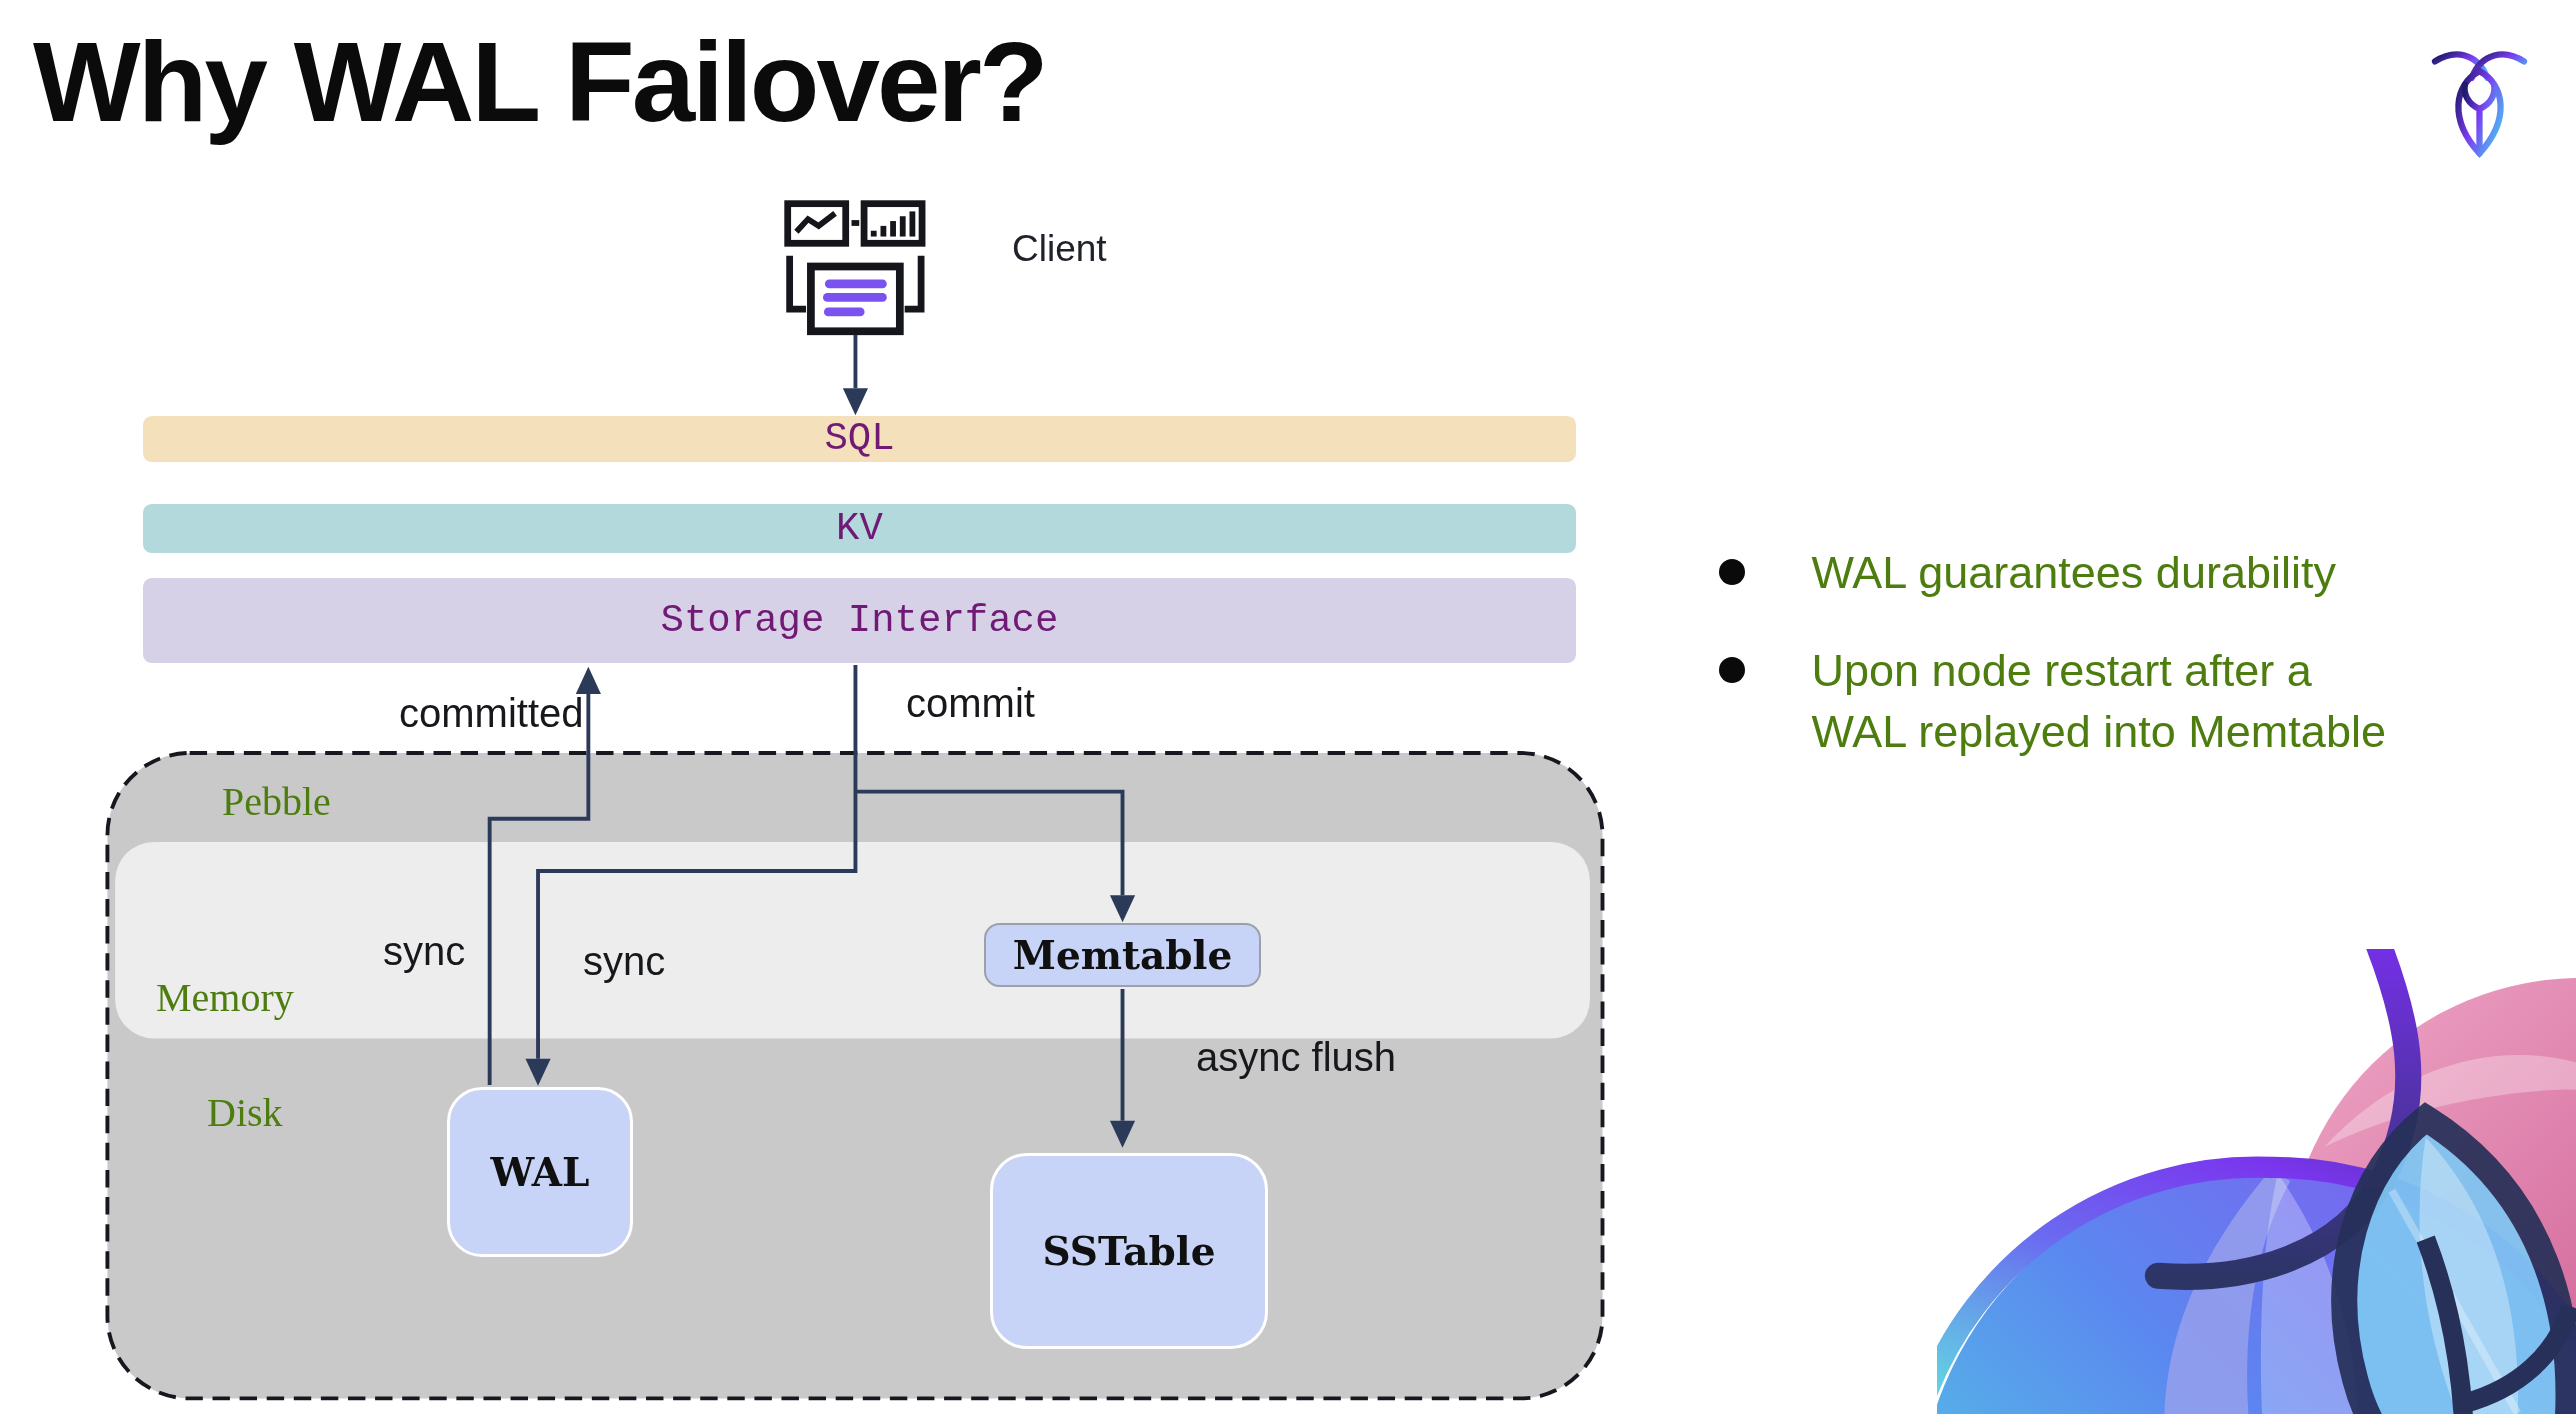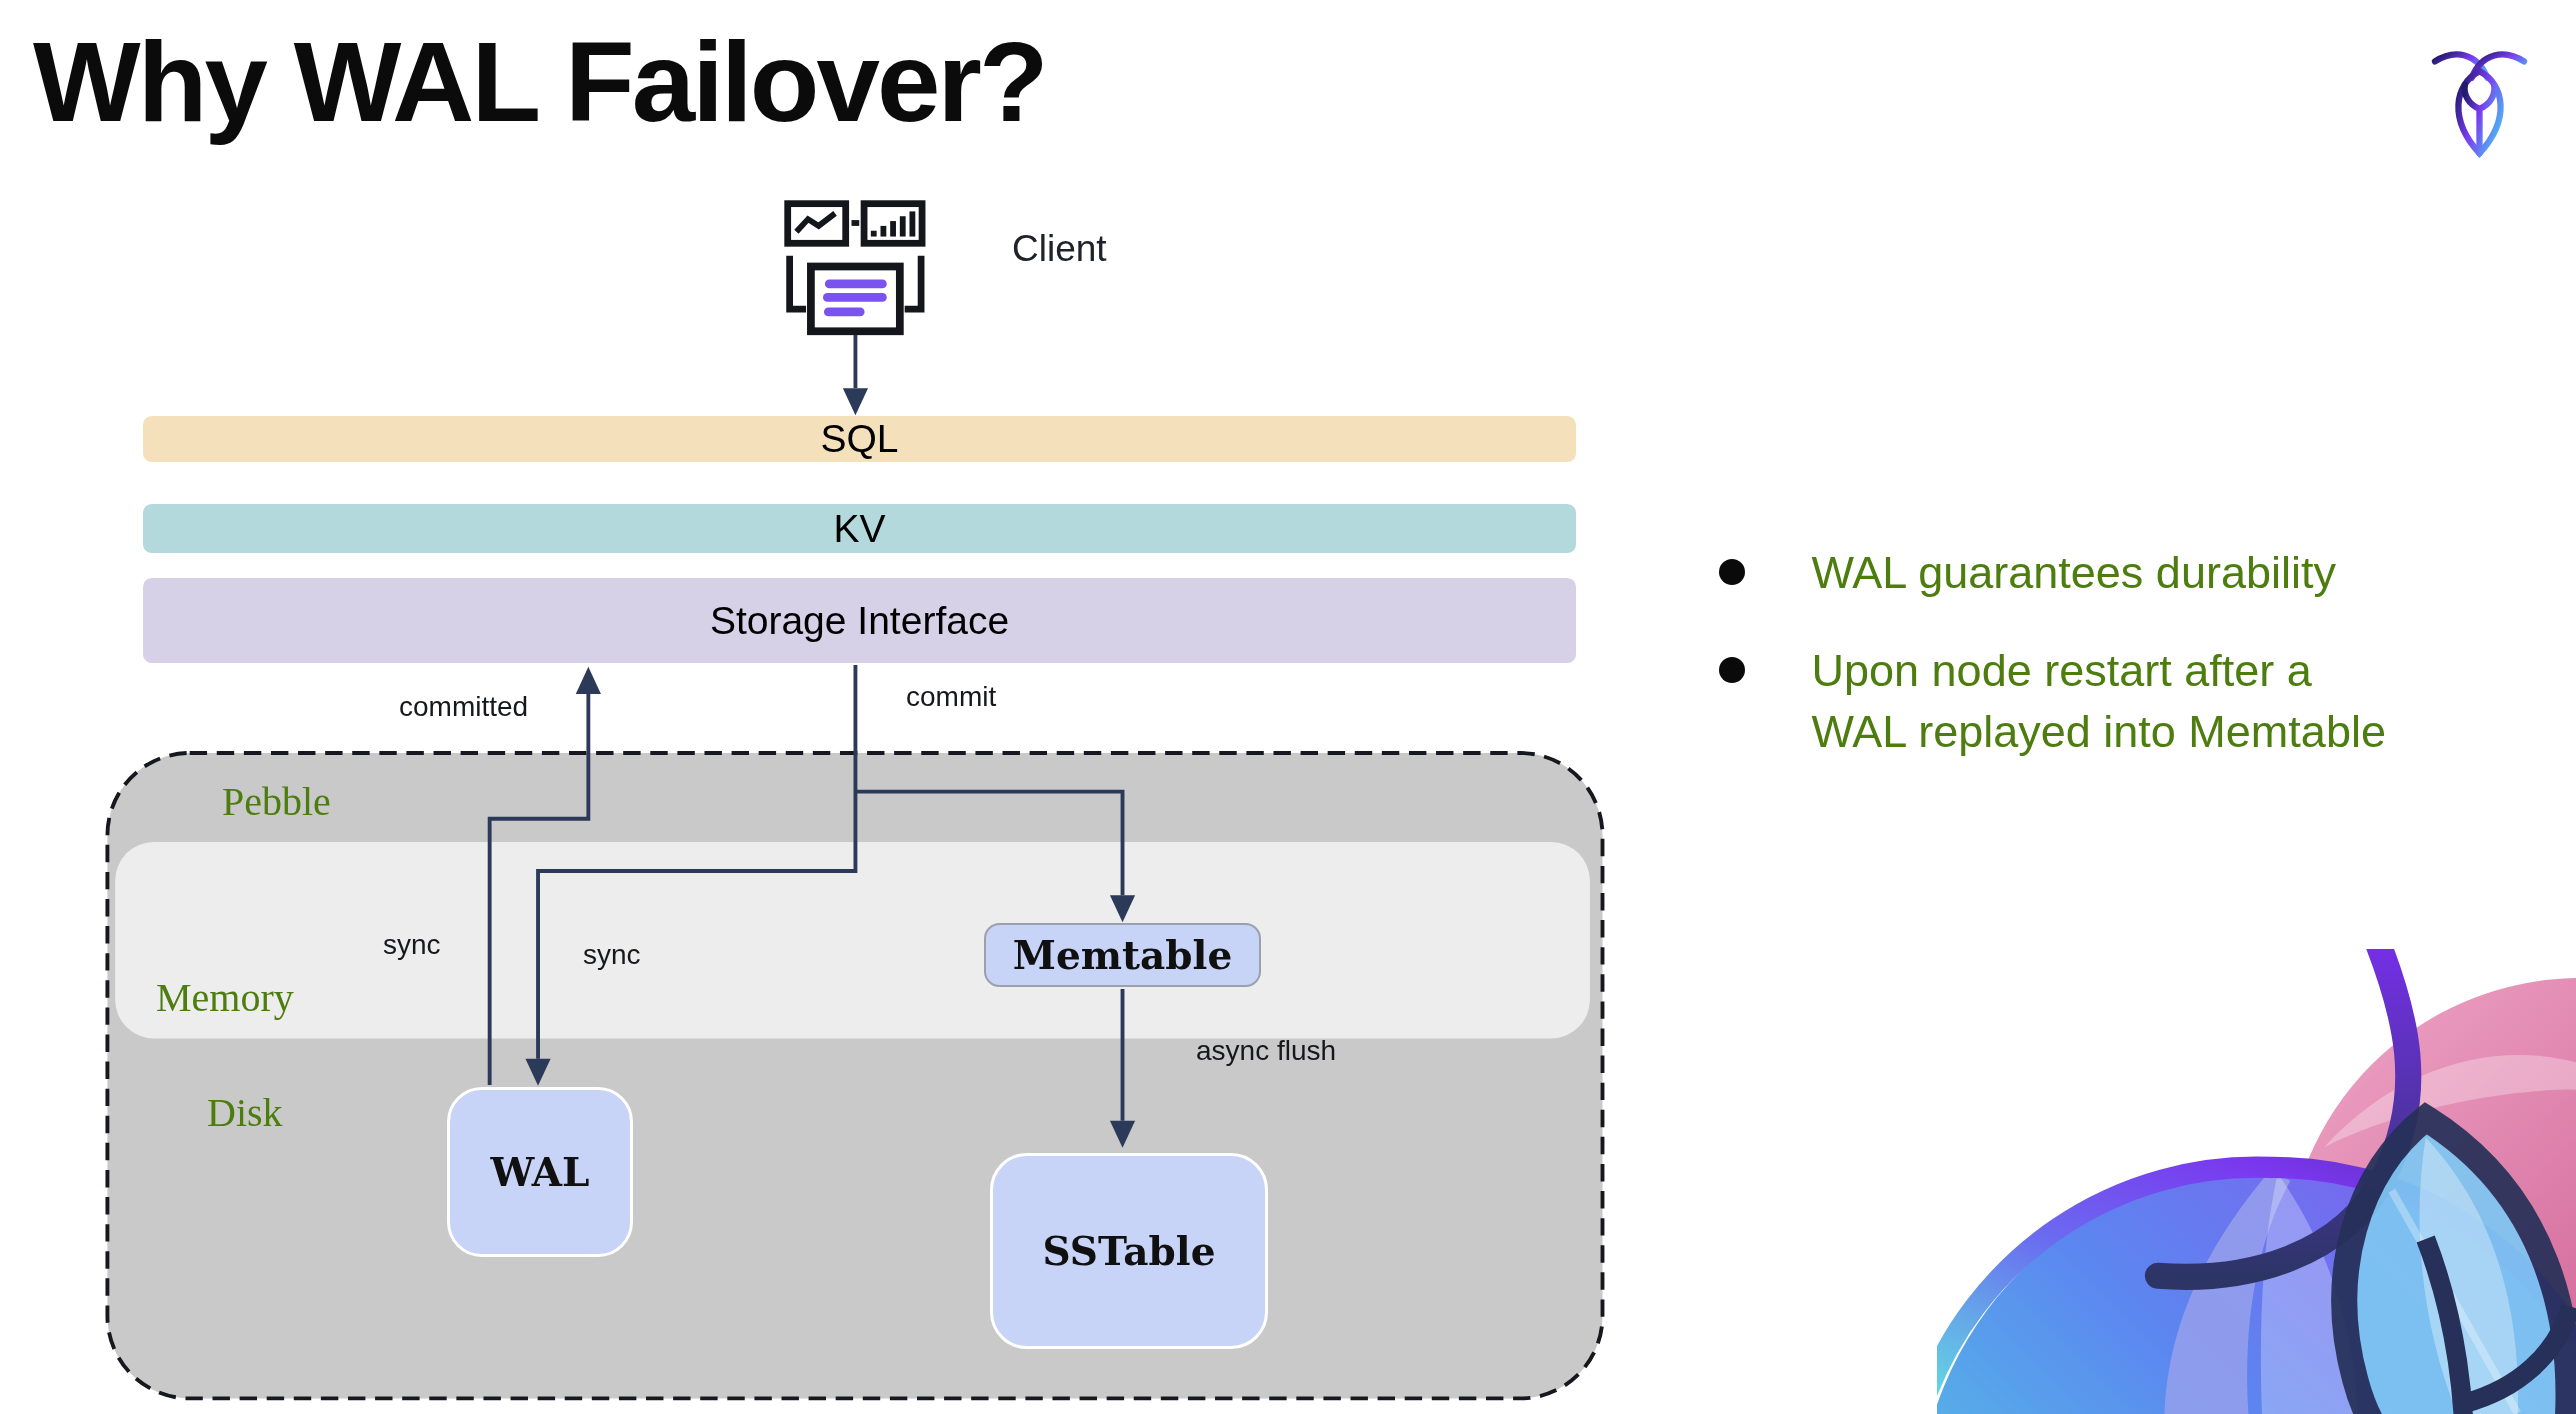--- a/index.html
+++ b/index.html
@@ -8,25 +8,25 @@
     --storage-bg:#d6d1e7; --client-accent:#7a52f0; --text:#161616;
   }
   *{margin:0;padding:0;box-sizing:border-box;}
   html,body{background:#ffffff;}
   .slide{position:relative;width:2576px;height:1415px;background:#ffffff;overflow:hidden;
          font-family:"Liberation Sans",sans-serif;color:var(--text);}
   .abs{position:absolute;}
   .title{left:33px;top:15.5px;font-size:114px;font-weight:700;letter-spacing:-2.9px;color:#0b0b0b;}
   .client-label{left:1012px;top:228px;font-size:37px;color:#20222b;}
   .bar{left:143px;width:1433px;border-radius:8.7px;display:flex;align-items:center;justify-content:center;
-       font-family:Liberation Sans, sans-serif;font-size:39px;color:#000000;}
+       font-family:Liberation Mono, monospace;font-size:39px;color:#701a75;}
   .bar-sql{top:416px;height:46px;background:var(--sql-bg);}
   .bar-kv{top:504px;height:49px;background:var(--kv-bg);}
   .bar-storage{top:578px;height:85px;background:var(--storage-bg);}
-  .elabel{font-size:28px;color:#16181c;}
+  .elabel{font-size:40px;color:#16181c;}
   .lab-committed{left:399px;top:691px;}
   .lab-commit{left:906px;top:681px;}
   .lab-sync1{left:383px;top:929px;}
   .lab-sync2{left:583px;top:939px;}
   .lab-flush{left:1196px;top:1035px;}
   .zlabel{font-family:Liberation Serif, serif;font-size:40px;color:#4d7c0f;}
   .lab-pebble{left:222px;top:778px;}
   .lab-memory{left:156px;top:974px;}
   .lab-disk{left:207px;top:1089px;}
   .node{display:flex;align-items:center;justify-content:center;background:var(--box-fill);

